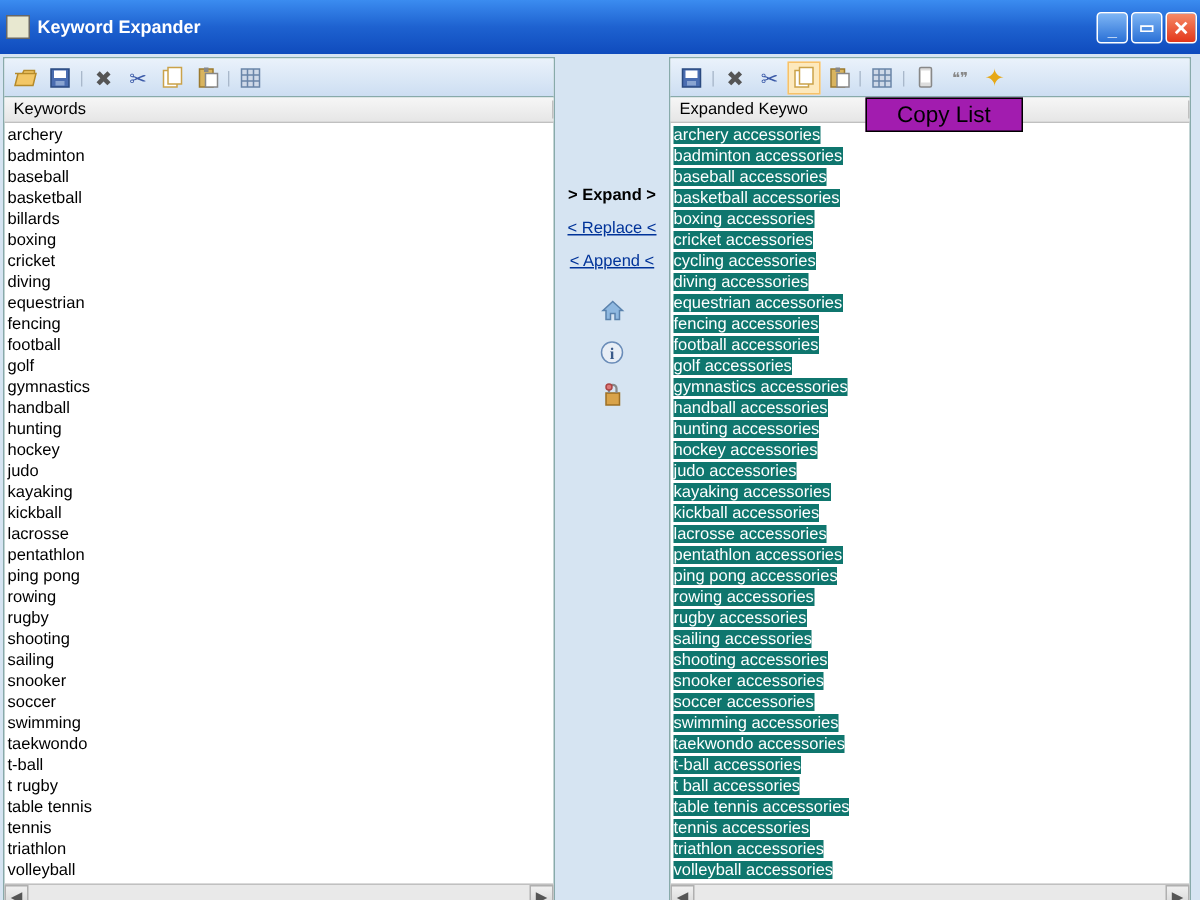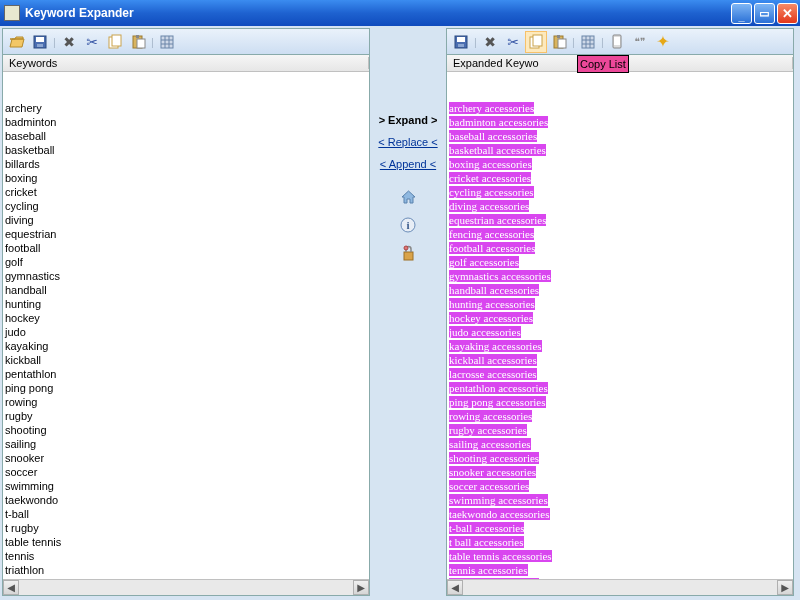--- a/index.html
+++ b/index.html
@@ -5,21 +5,21 @@
   * { box-sizing: border-box; margin: 0; padding: 0; }
   body {
     font-family: Tahoma, Arial, sans-serif;
     font-size: 11px;
     background: #d6e4f2;
     width: 800px;
     height: 600px;
     overflow: hidden;
   }
   .titlebar {
-    height: 26px;
+    height: 36px;
     background: linear-gradient(to bottom, #3b8cf0 0%, #1e62d0 50%, #0f4bbd 100%);
     display: flex;
     align-items: center;
     padding: 0 2px 0 4px;
     color: #fff;
     font-weight: bold;
     font-size: 12px;
   }
   .titlebar .app-icon {
     width: 16px; height: 16px;
@@ -87,27 +87,25 @@
     flex: 1;
     border-right: 1px solid #c0c0c0;
     padding-left: 2px;
   }
   .listbox {
     flex: 1;
     overflow-y: auto;
     overflow-x: auto;
     padding: 1px 2px;
     line-height: 14px;
-    margin-top: 28px;
   }
   .listbox .item { white-space: nowrap; }
   .right-panel .listbox .item span {
-    background: #d946ef;
+    background: #0f766e;
     color: #fff;
-    font-family: Liberation Serif, serif;
   }
   .hscroll {
     height: 16px;
     background: #e9e9e9;
     border-top: 1px solid #c0c0c0;
     display: flex;
     justify-content: space-between;
   }
   .harrow {
     width: 16px; height: 15px;
@@ -127,24 +125,24 @@
     cursor: pointer;
     margin-bottom: 2px;
   }
   .action-btn.bold { font-weight: bold; color:#000; text-decoration:none;margin-top:34px; }
   .center-icons { margin-top: 12px; display:flex; flex-direction:column; gap:10px; align-items:center; }
   .cicon { width:18px; height:18px; display:flex; align-items:center; justify-content:center; font-size:15px; cursor:pointer; }
   .tooltip {
     position: absolute;
     top: 26px;
     left: 130px;
-    background: #ec4899;
+    background: #a21caf;
     border: 1px solid #000;
-    padding: 2px 2px;
-    font-size: 11px;
+    padding: 2px 20px;
+    font-size: 15px;
     z-index: 10;
   }
   
   .ic-open { color:#e3b33b; }
   .ic-save { color:#3b5aa8; }
   .ic-del  { color:#555; }
   .ic-cut  { color:#3b5aa8; }
   .ic-copy { color:#caa24a; }
   .ic-paste{ color:#caa24a; }
   .ic-grid { color:#5b7aa4; }
@@ -215,32 +213,33 @@
       <div class="col">Keywords</div>
     </div>
     <div class="listbox" id="left-list">
         <div class="item">archery</div>
         <div class="item">badminton</div>
         <div class="item">baseball</div>
         <div class="item">basketball</div>
         <div class="item">billards</div>
         <div class="item">boxing</div>
         <div class="item">cricket</div>
-        <div class="item">cycling</div>
         <div class="item">diving</div>
         <div class="item">equestrian</div>
+        <div class="item">fencing</div>
         <div class="item">football</div>
         <div class="item">golf</div>
         <div class="item">gymnastics</div>
         <div class="item">handball</div>
         <div class="item">hunting</div>
         <div class="item">hockey</div>
         <div class="item">judo</div>
         <div class="item">kayaking</div>
         <div class="item">kickball</div>
+        <div class="item">lacrosse</div>
         <div class="item">pentathlon</div>
         <div class="item">ping pong</div>
         <div class="item">rowing</div>
         <div class="item">rugby</div>
         <div class="item">shooting</div>
         <div class="item">sailing</div>
         <div class="item">snooker</div>
         <div class="item">soccer</div>
         <div class="item">swimming</div>
         <div class="item">taekwondo</div>

